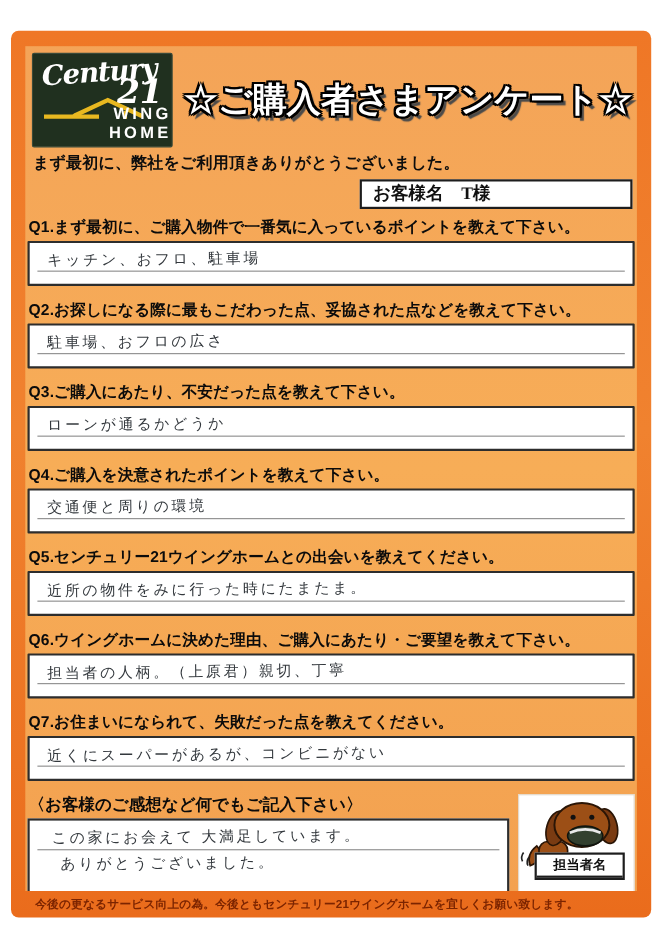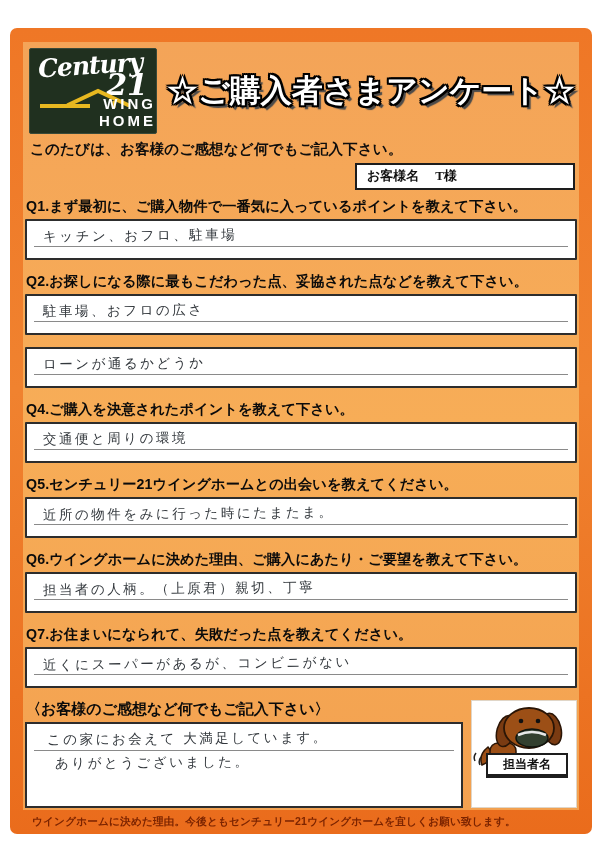--- a/index.html
+++ b/index.html
@@ -48,23 +48,23 @@
       -2px 0 0 #000, 2px 0 0 #000, 0 -2px 0 #000, 0 2px 0 #000,
       4px 4px 1px #4a4a4a;
   }
 
   
   .intro { padding:2px 4px 0 7px; font-size:14.5px; font-weight:700; color:#0d0d0d; line-height:1.28; letter-spacing:0.2px; }
 
   
   .customer-row { display:flex; justify-content:flex-end; padding:4px 4px 7px 0; }
   .customer-box {
-    width:220px; height:27px; background:#fff; border:2px solid #1d1d1d;
+    width:248px; height:27px; background:#fff; border:2px solid #1d1d1d;
     display:flex; align-items:center; padding-left:10px;
-    font-family:"Liberation Serif", serif; font-weight:700; font-size:13px; color:#111;
+    font-family:"Liberation Serif", serif; font-weight:700; font-size:16px; color:#111;
   }
   .cust-val { margin-left:16px; }
 
   
   .qblock { margin:0 2px 12px 2px; }
   .q-label { font-size:14.2px; font-weight:800; color:#0b0b0b; letter-spacing:0.1px; margin:0 0 3px 1px; white-space:nowrap; }
   .q-box {
     position:relative; height:41px; background:#fff; border:2px solid #2d2d2d; border-radius:1px;
   }
   .q-rule { position:absolute; left:7px; right:7px; top:25px; border-top:1.5px solid #8a8a8a; }
@@ -122,21 +122,21 @@
             <line x1="82" y1="16" x2="82" y2="23" stroke="#e8b820" stroke-width="3"></line>
           </svg>
           <div class="logo-sub">WING HOME</div>
         </div>
         <div class="title-wrap">
           <div class="title">☆ご購入者さまアンケート☆</div>
         </div>
       </div>
 
       <div class="intro">
-        <div>このたびは、お客様のご感想など何でもご記入下さい。</div>
+        <div>まず最初に、弊社をご利用頂きありがとうございました。</div>
       </div>
 
       <div class="customer-row">
         <div class="customer-box">
           <span>お客様名</span>
           <span class="cust-val">T様</span>
         </div>
       </div>
 
       <div class="qblock">
@@ -149,20 +149,21 @@
 
       <div class="qblock">
         <div class="q-label">Q2.お探しになる際に最もこだわった点、妥協された点などを教えて下さい。</div>
         <div class="q-box">
           <div class="q-rule"></div>
           <div class="hand">駐車場、おフロの広さ</div>
         </div>
       </div>
 
       <div class="qblock">
+        <div class="q-label">Q3.ご購入にあたり、不安だった点を教えて下さい。</div>
         <div class="q-box">
           <div class="q-rule"></div>
           <div class="hand">ローンが通るかどうか</div>
         </div>
       </div>
 
       <div class="qblock">
         <div class="q-label">Q4.ご購入を決意されたポイントを教えて下さい。</div>
         <div class="q-box">
           <div class="q-rule"></div>
@@ -228,15 +229,15 @@
             <ellipse cx="74" cy="58" rx="7" ry="5" fill="#9c4f16" stroke="#2a1506" stroke-width="1.5"></ellipse>
           </svg>
           <div class="sign">
             <div class="sign-label">担当者名</div>
 
           </div>
         </div>
       </div>
 
     </div>
-    <div class="footer">ウイングホームに決めた理由。今後ともセンチュリー21ウイングホームを宜しくお願い致します。</div>
+    <div class="footer">今後の更なるサービス向上の為。今後ともセンチュリー21ウイングホームを宜しくお願い致します。</div>
   </div>
 </div>
 
 </body></html>

